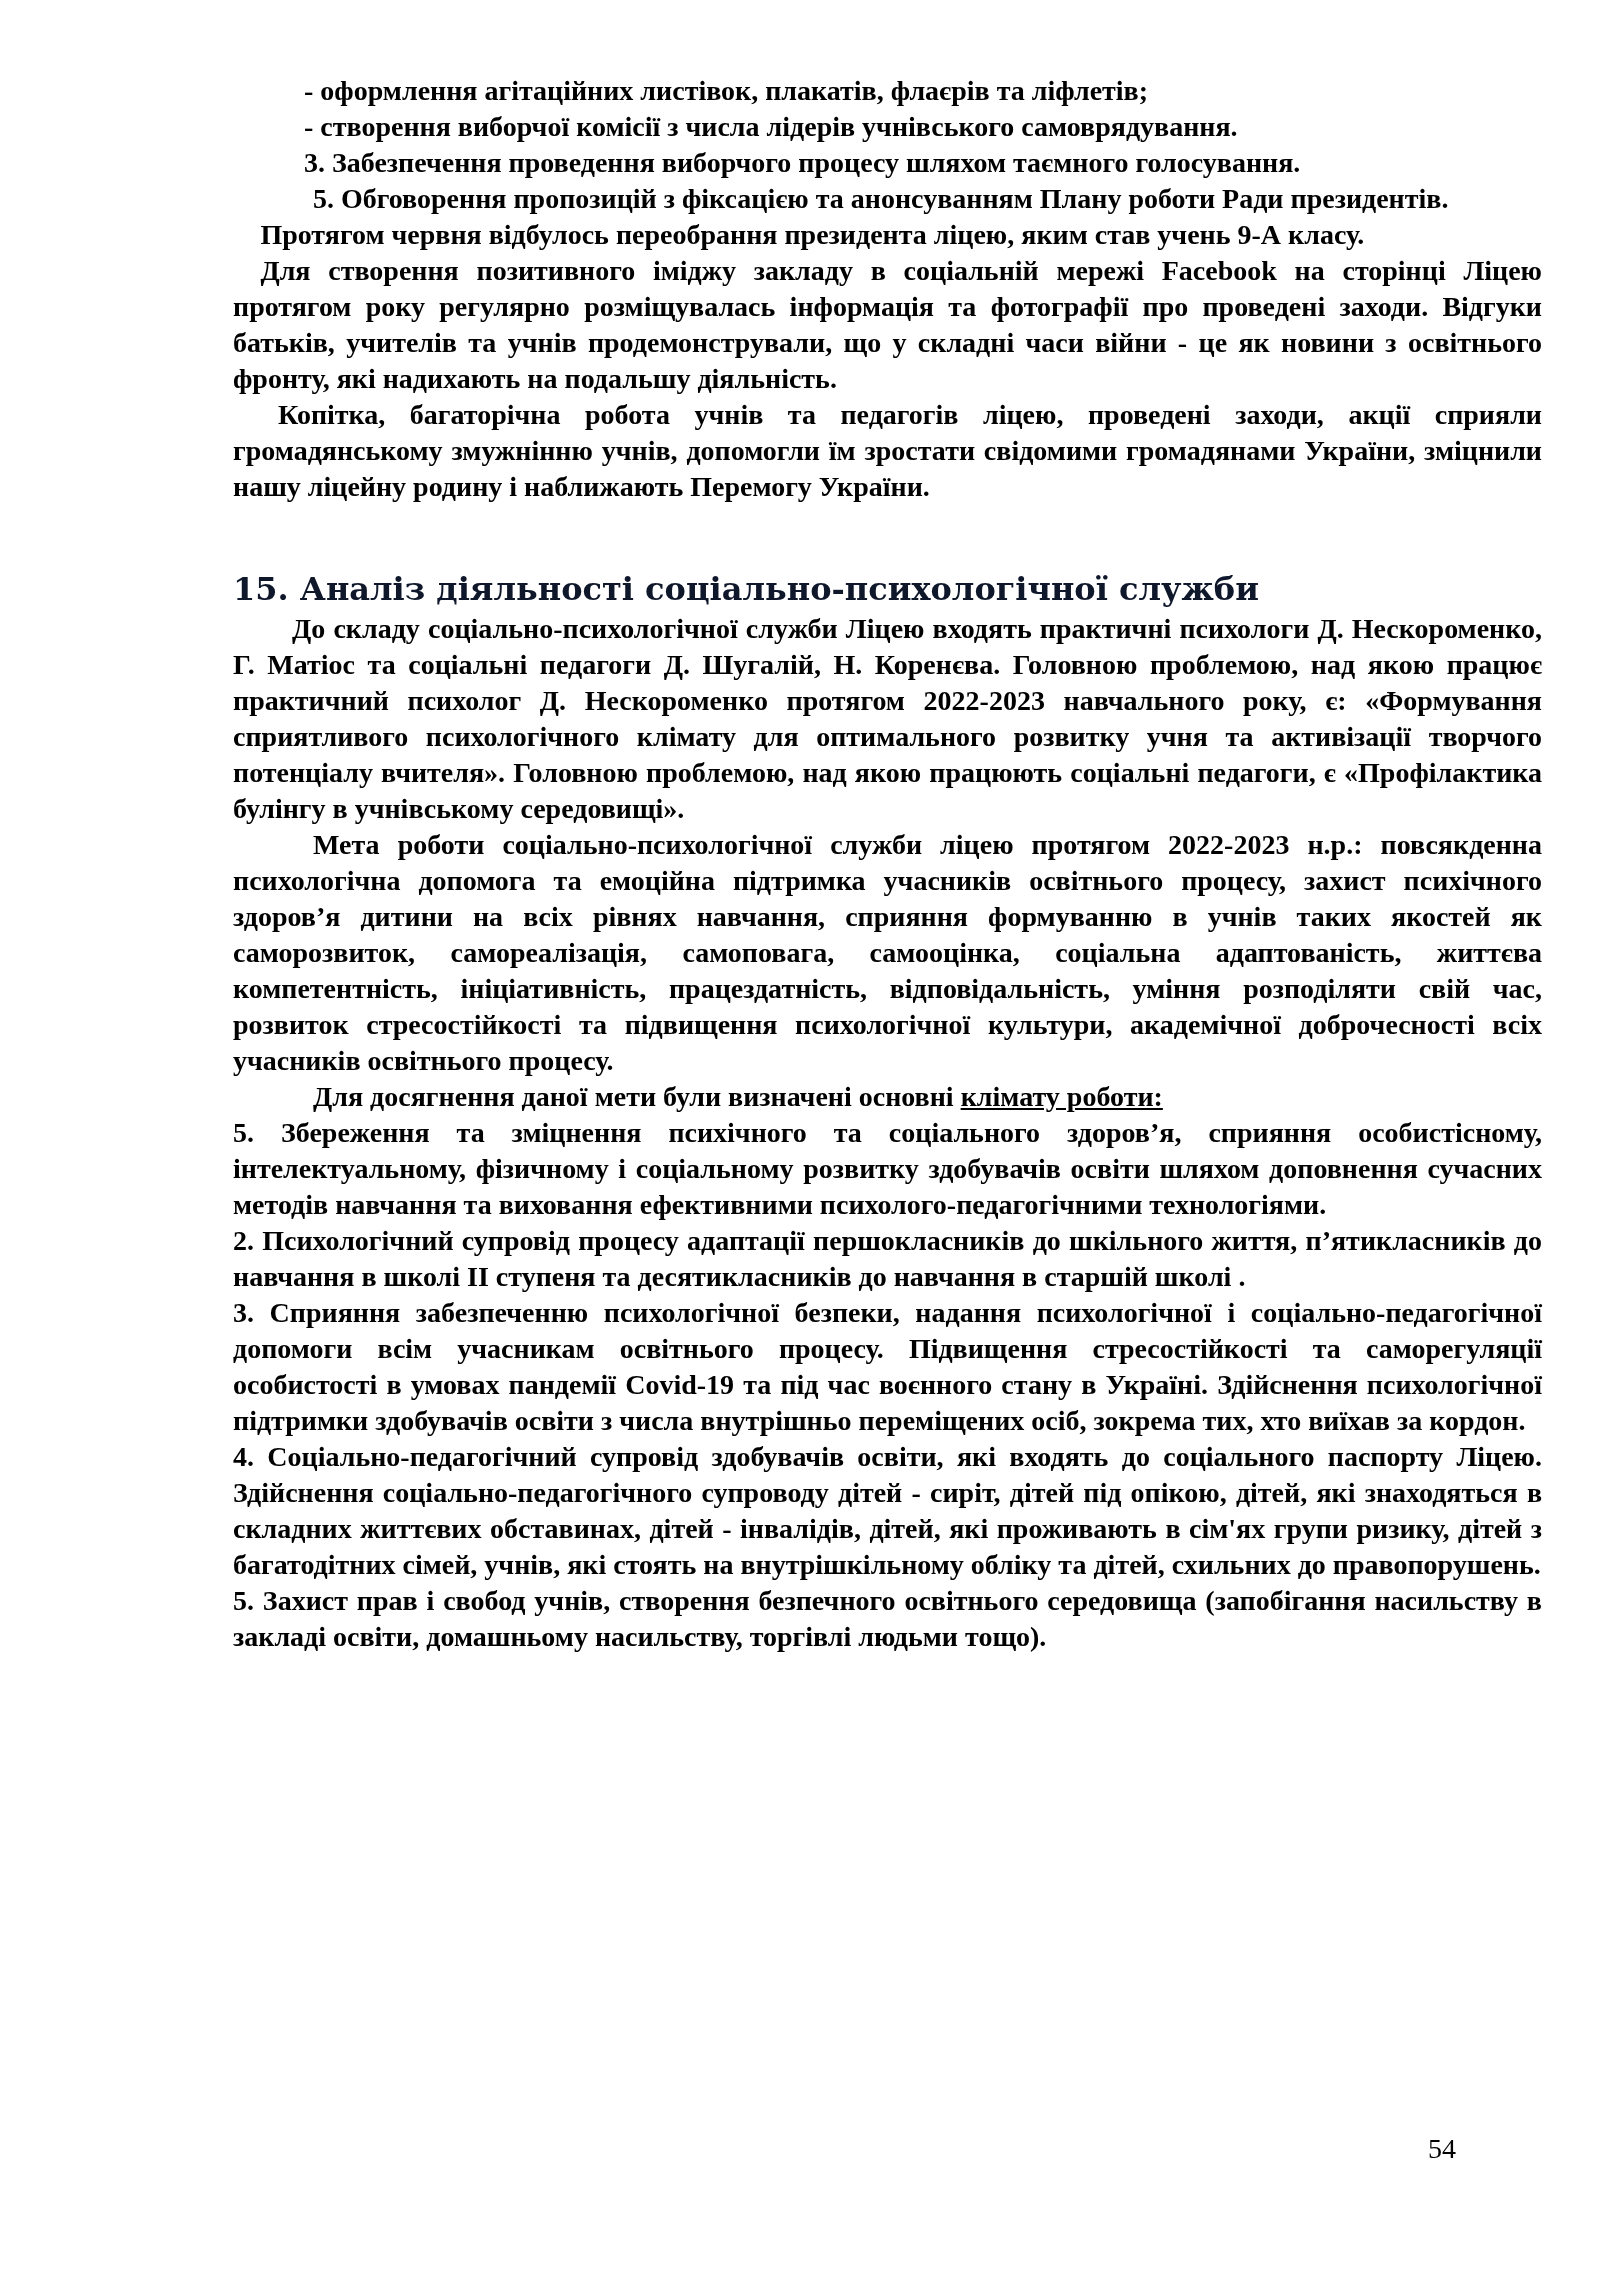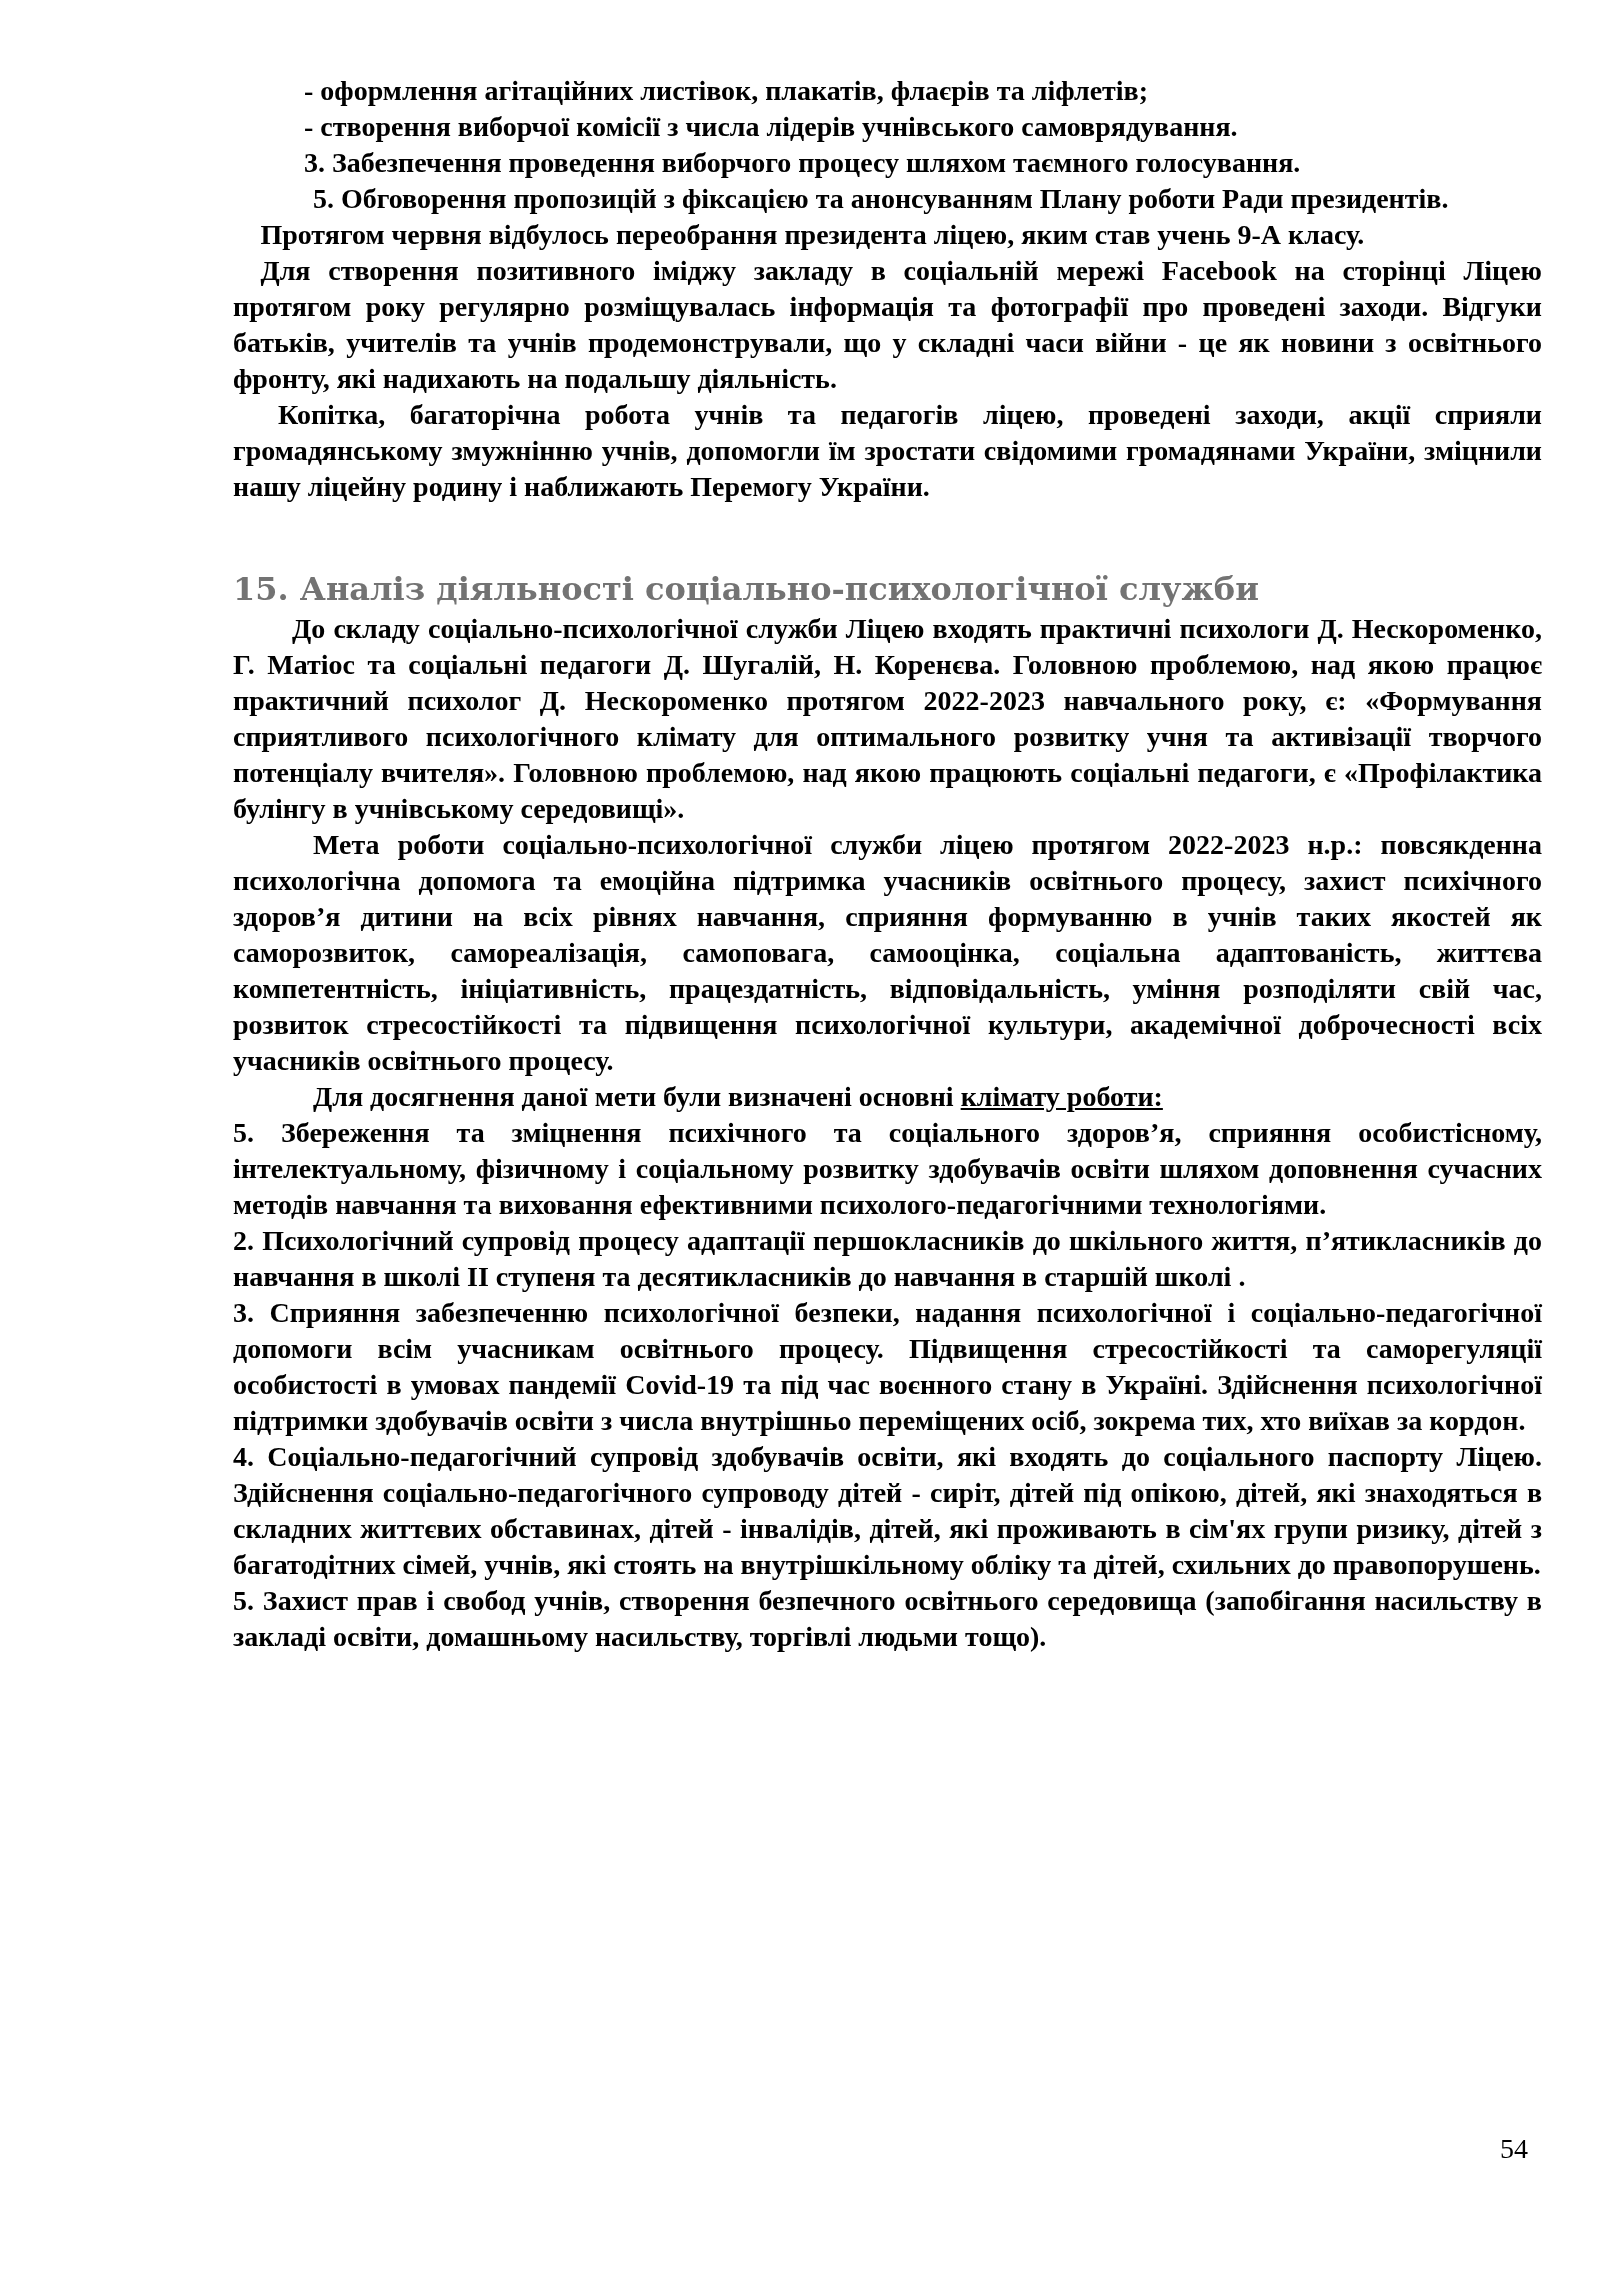--- a/index.html
+++ b/index.html
@@ -11,26 +11,26 @@
   }
   .p { margin: 0; text-align: justify; font-weight: bold; }
   .p.left { text-align: left; }
   .ind1 { text-indent: 71px; }
   .ind2 { text-indent: 59px; }
   .ind0 { text-indent: 0; }
   .ind1b { text-indent: 80px; }
   .ind1c { text-indent: 27.4px; }
   .ind1d { text-indent: 45px; }
   .heading {
-    font-family: "DejaVu Serif", serif; font-weight: bold; color: #737373;
+    font-family: "DejaVu Serif", serif; font-weight: bold; color: #0f172a;
     font-size: 32px; line-height: 43px; margin: 63px 0 0 0;
   }
   .u { text-decoration: underline; }
   .pagenum {
-    position: absolute; left: 1500px; top: 2133px;
+    position: absolute; left: 1428px; top: 2133px;
     font-family: "Liberation Serif", serif; font-size: 28px; color: #000;
   }
 </style>
 </head>
 <body>
 
 <div class="page">
   <p class="p left ind1">- оформлення агітаційних листівок, плакатів, флаєрів та ліфлетів;</p>
   <p class="p left ind1">- створення виборчої  комісії з числа лідерів учнівського самоврядування.</p>
   <p class="p left ind1">3. Забезпечення проведення виборчого процесу шляхом таємного голосування.</p>

